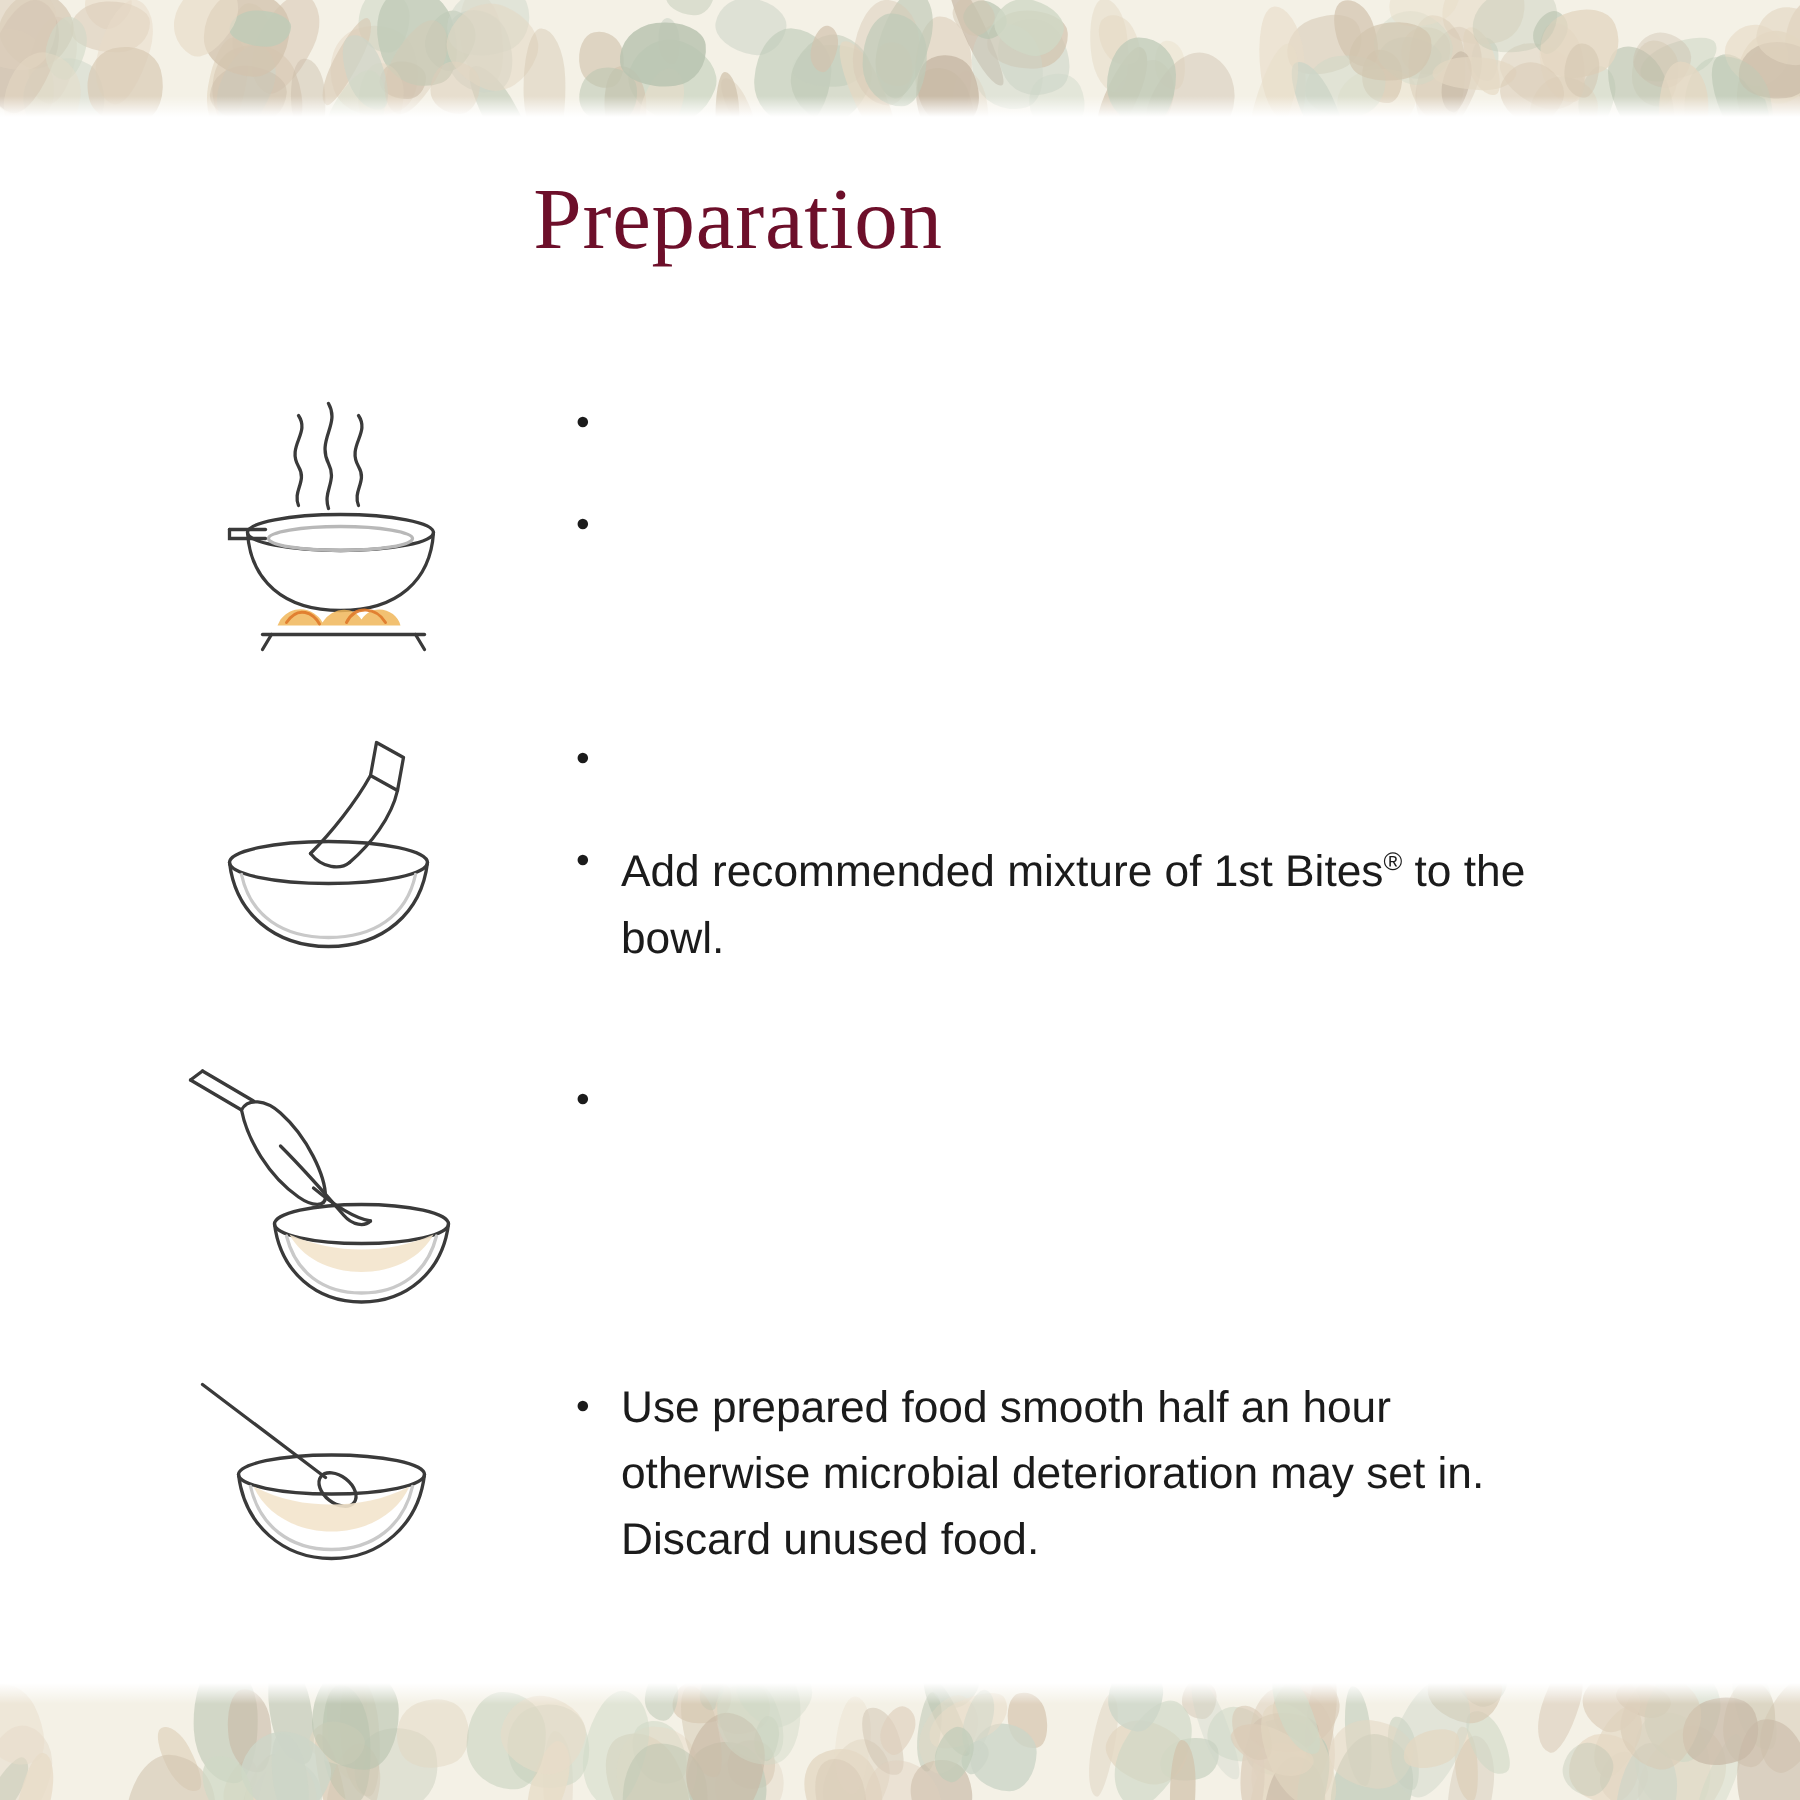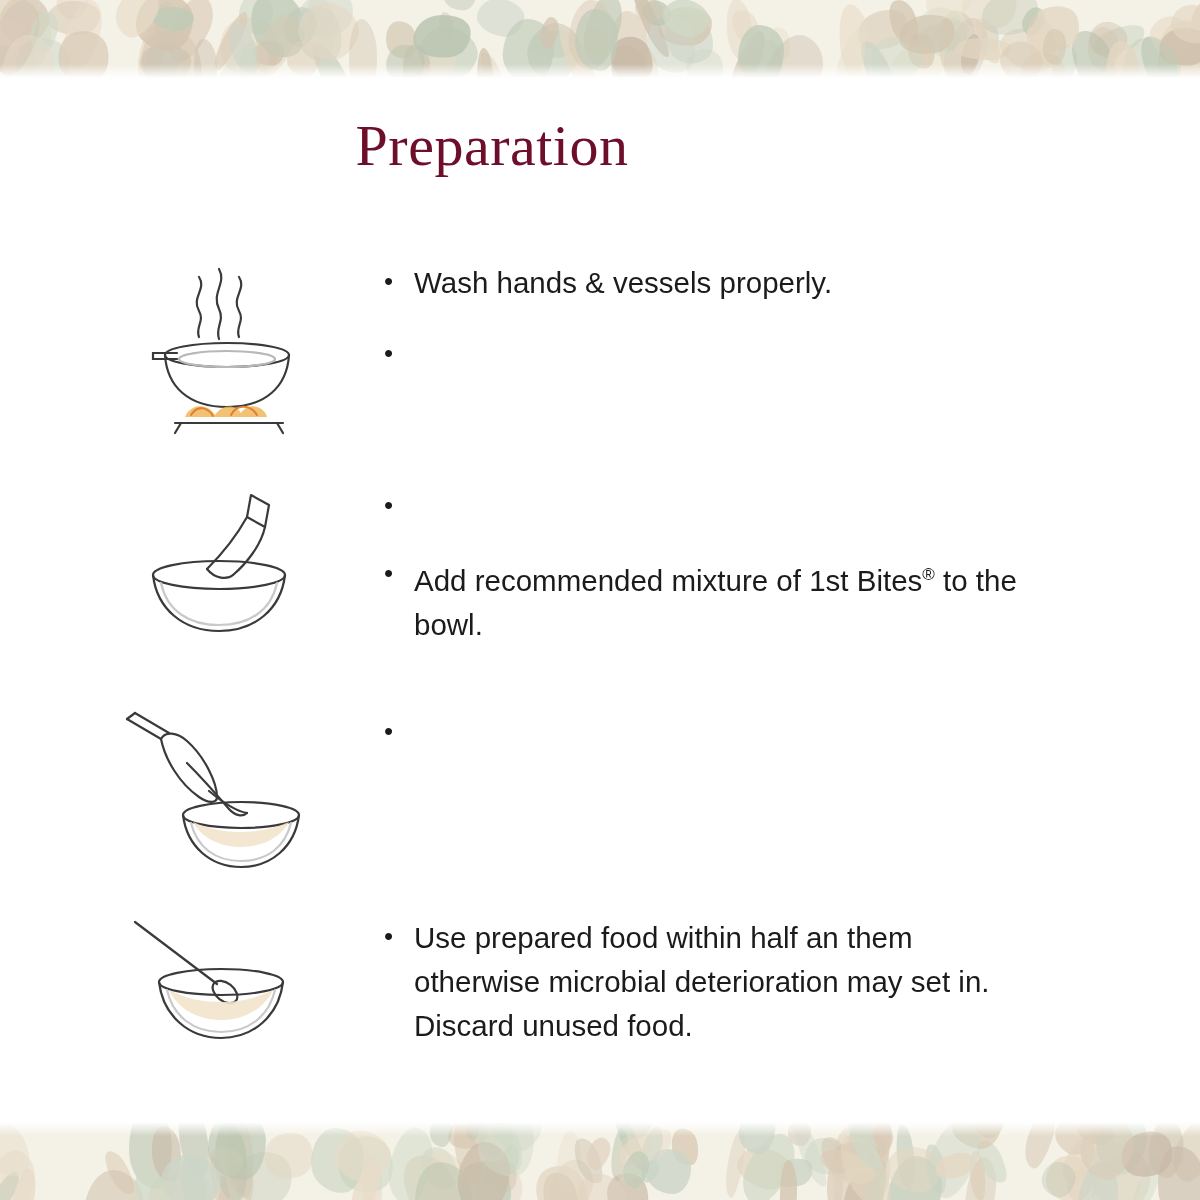--- a/index.html
+++ b/index.html
@@ -253,21 +253,20 @@
           </g>
           <g fill="none" stroke="#e07a2a" stroke-width="2" stroke-linecap="round" opacity=".9">
             <path d="M76 160 C84 148, 94 154, 98 161"></path>
             <path d="M116 160 C122 148, 136 150, 142 160"></path>
           </g>
         </svg>
       </div>
       <div class="text-cell">
         <div class="bullet-item">
           <span class="bullet-dot">•</span>
-          <span class="bullet-text">Wash hands &amp; vessels properly.</span>
         </div>
         <div class="bullet-item">
           <span class="bullet-dot">•</span>
         </div>
       </div>
     </div>
 
     <div class="row" id="row-1">
       <div class="icon-cell">
         <svg width="210" height="175" viewBox="0 0 210 175">
@@ -326,21 +325,21 @@
             <ellipse cx="108" cy="72" rx="62" ry="13"></ellipse>
             <path d="M46 72 C50 106, 76 128, 108 128 C140 128, 166 106, 170 72"></path>
             <path d="M54 80 C60 106, 80 122, 108 122 C136 122, 156 106, 162 80" stroke="#c9c9c9"></path>
           </g>
           <path d="M56 80 C64 98, 84 110, 108 110 C132 110, 152 98, 160 80 C142 89, 126 92, 108 92 C90 92, 74 89, 56 80 Z" fill="#f3e4cc" opacity=".9"></path>
         </svg>
       </div>
       <div class="text-cell">
         <div class="bullet-item">
           <span class="bullet-dot">•</span>
-          <span class="bullet-text">Use prepared food within half an them otherwise microbial deterioration may set in. Discard unused food.</span>
+          <span class="bullet-text">Use prepared food smooth half an hour otherwise microbial deterioration may set in. Discard unused food.</span>
         </div>
       </div>
     </div>
 
   </div>
 
   <div class="border-strip bottom" id="strip-bottom">
       <div class="blotch" style="width: 14.724px; height: 53.3495px; left: 611.987px; top: 6.17907px; background: rgb(185, 196, 176); opacity: 0.51; transform: rotate(6.4deg);"></div>
       <div class="blotch" style="width: 23.0595px; height: 25.9043px; left: 787.571px; top: -2.41255px; background: rgb(200, 185, 166); opacity: 0.39; transform: rotate(1.5deg);"></div>
       <div class="blotch" style="width: 37.522px; height: 35.6253px; left: 804.508px; top: 15.6737px; background: rgb(207, 216, 198); opacity: 0.56; transform: rotate(3.9deg);"></div>

